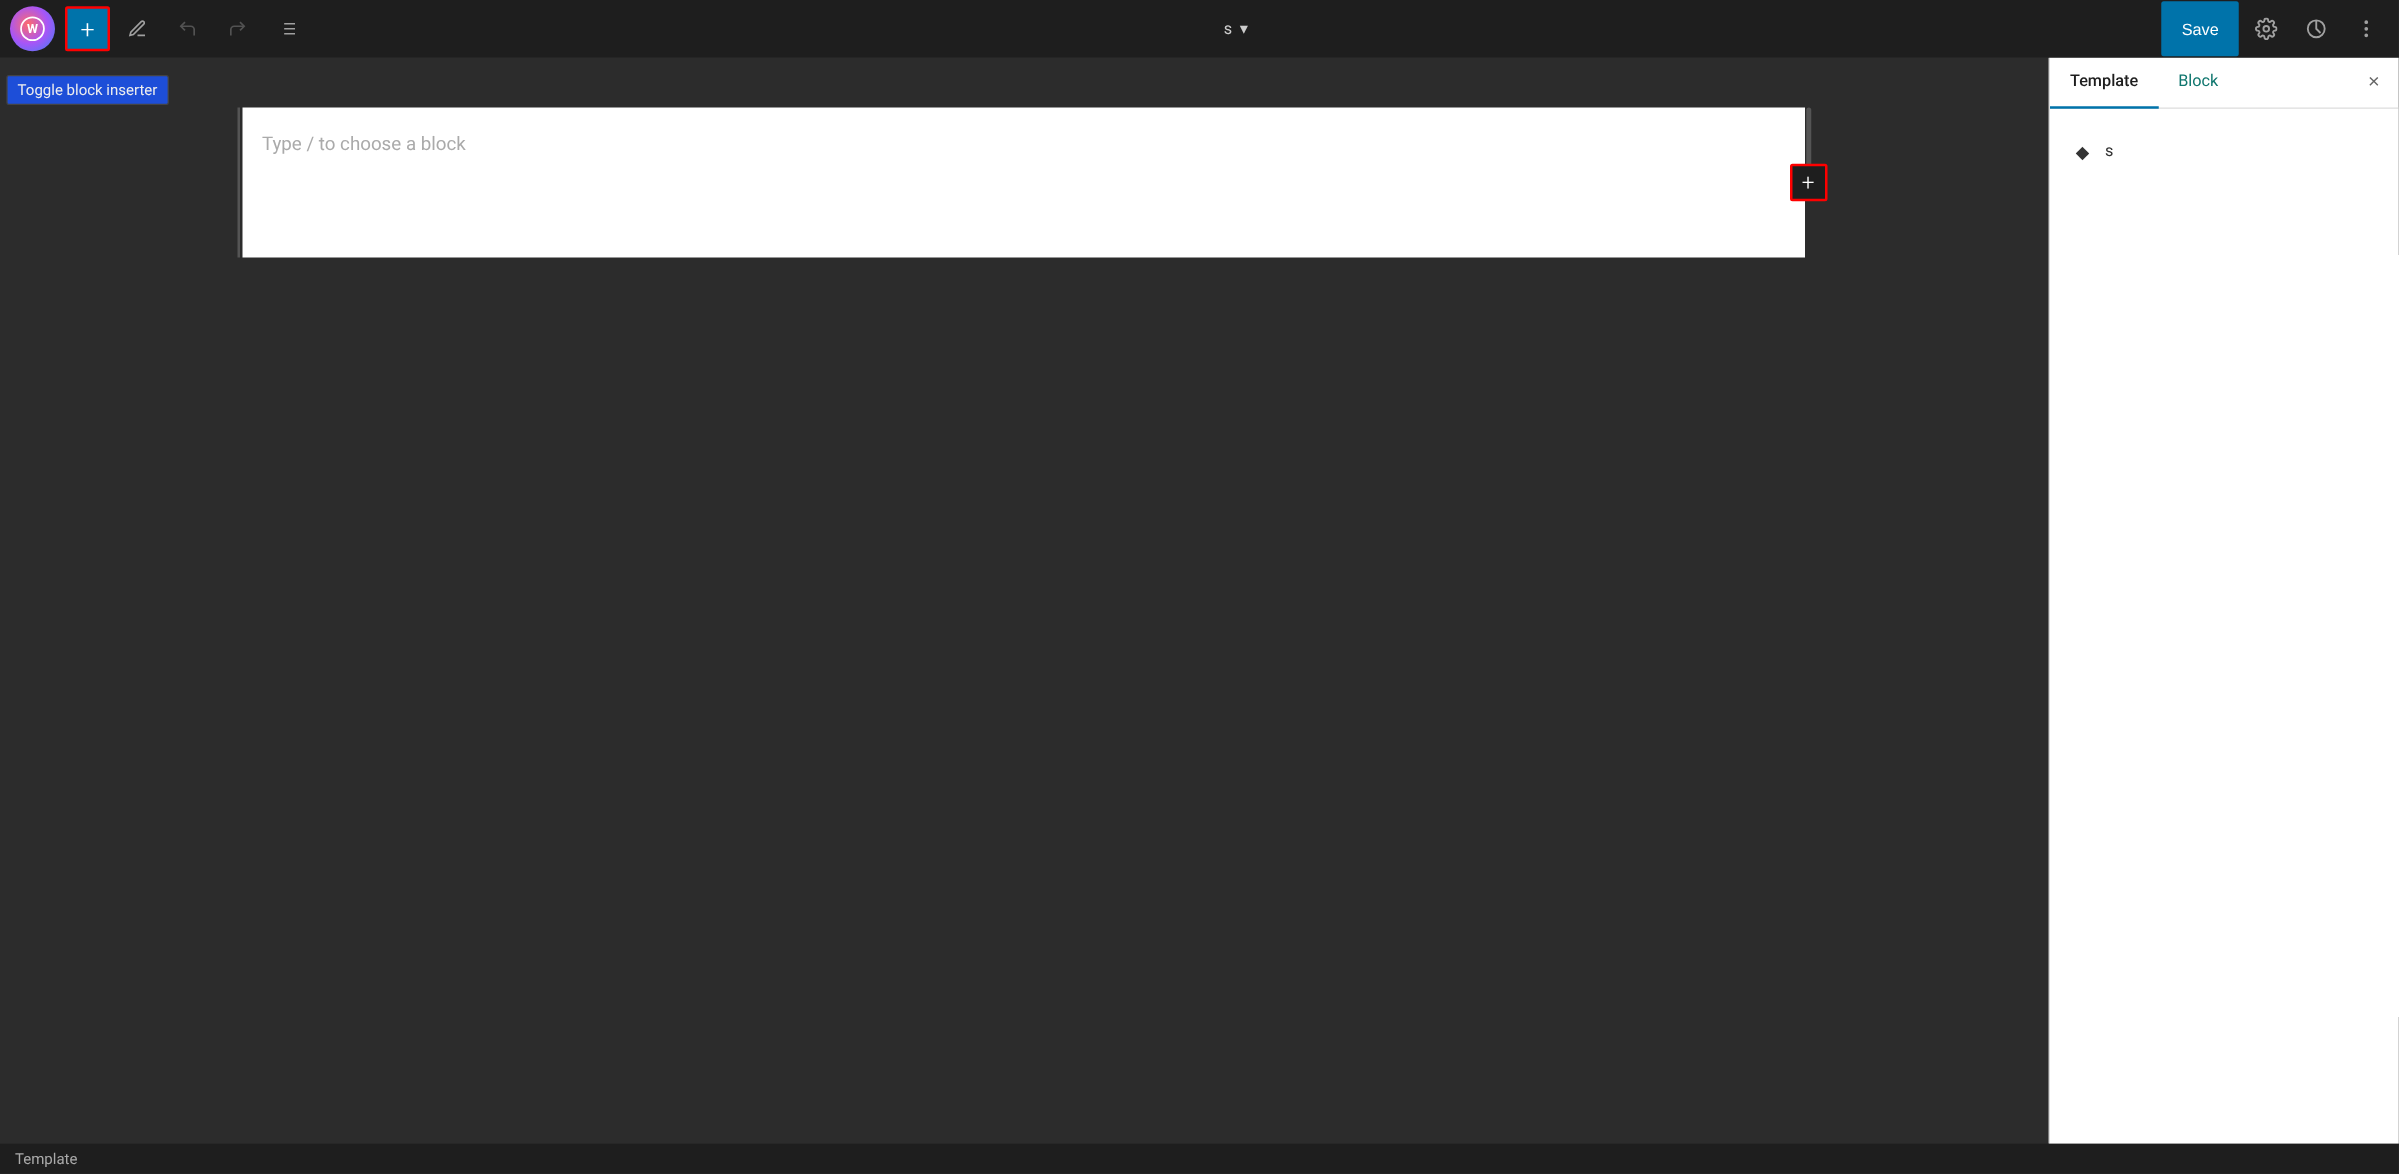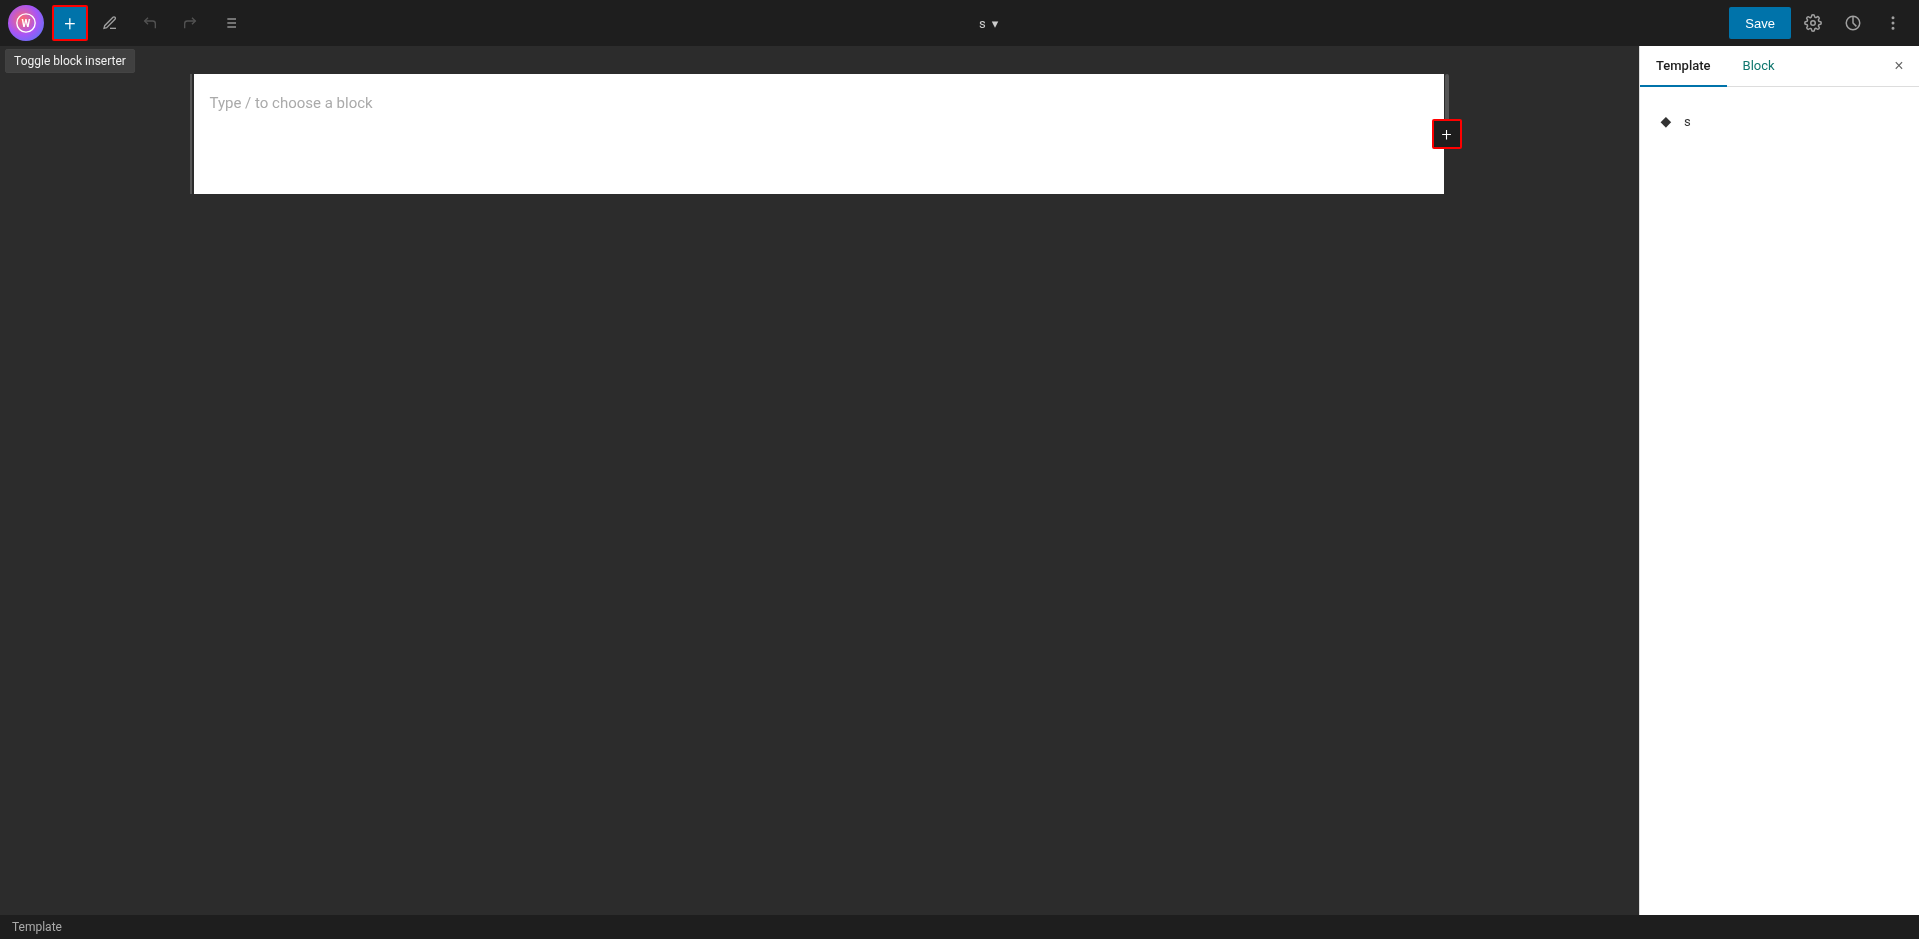--- a/index.html
+++ b/index.html
@@ -105,21 +105,21 @@
 
     .btn-save {
       background: #0073aa;
       color: white;
       border: none;
       border-radius: 2px;
       padding: 6px 16px;
       font-size: 13px;
       font-weight: 500;
       cursor: pointer;
-      height: 32px;
+      height: 44px;
     }
 
     .toolbar-icon-btn {
       width: 36px;
       height: 36px;
       background: transparent;
       border: none;
       border-radius: 2px;
       display: flex;
       align-items: center;
@@ -129,24 +129,24 @@
       font-size: 16px;
     }
 
     
     .tooltip-container {
       position: relative;
     }
 
     .tooltip {
       position: absolute;
-      top: 44px;
+      top: 55px;
       left: 50%;
       transform: translateX(-50%);
-      background: #404040;
+      background: #1d4ed8;
       color: #eee;
       font-size: 12px;
       padding: 4px 8px;
       border-radius: 2px;
       white-space: nowrap;
       pointer-events: none;
       border: 1px solid #444;
       z-index: 999;
     }
 
@@ -155,21 +155,21 @@
       display: flex;
       flex: 1;
       overflow: hidden;
     }
 
     
     .editor-area {
       flex: 1;
       background: #2c2c2c;
       overflow-y: auto;
-      padding: 28px 20px;
+      padding: 40px 20px;
       display: flex;
       flex-direction: column;
       align-items: center;
     }
 
     .editor-block-wrapper {
       width: 100%;
       max-width: 1260px;
       position: relative;
       display: flex;

